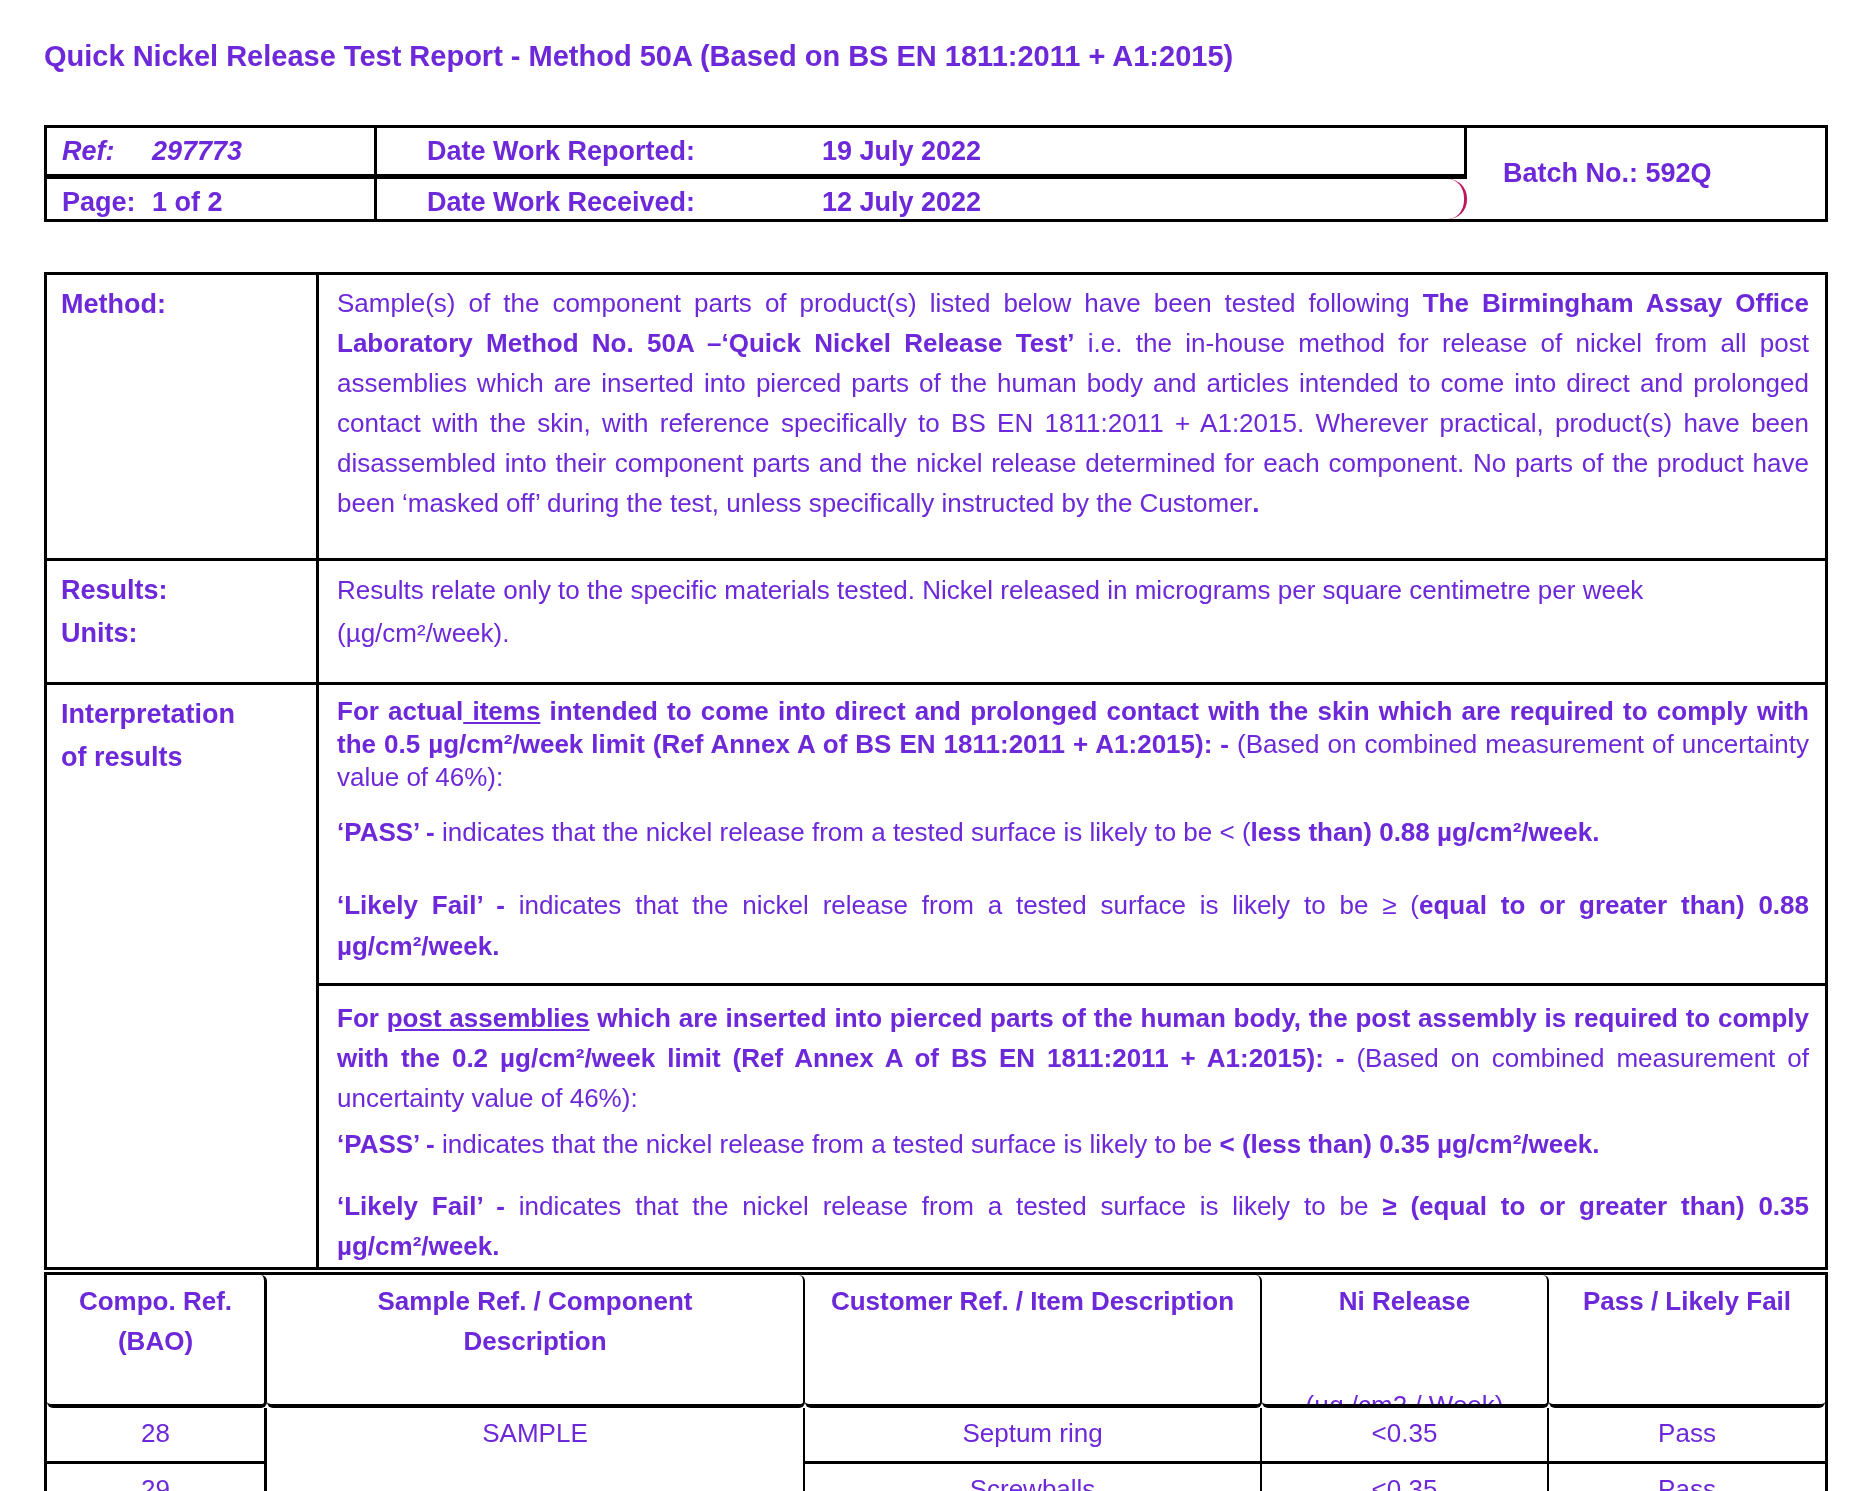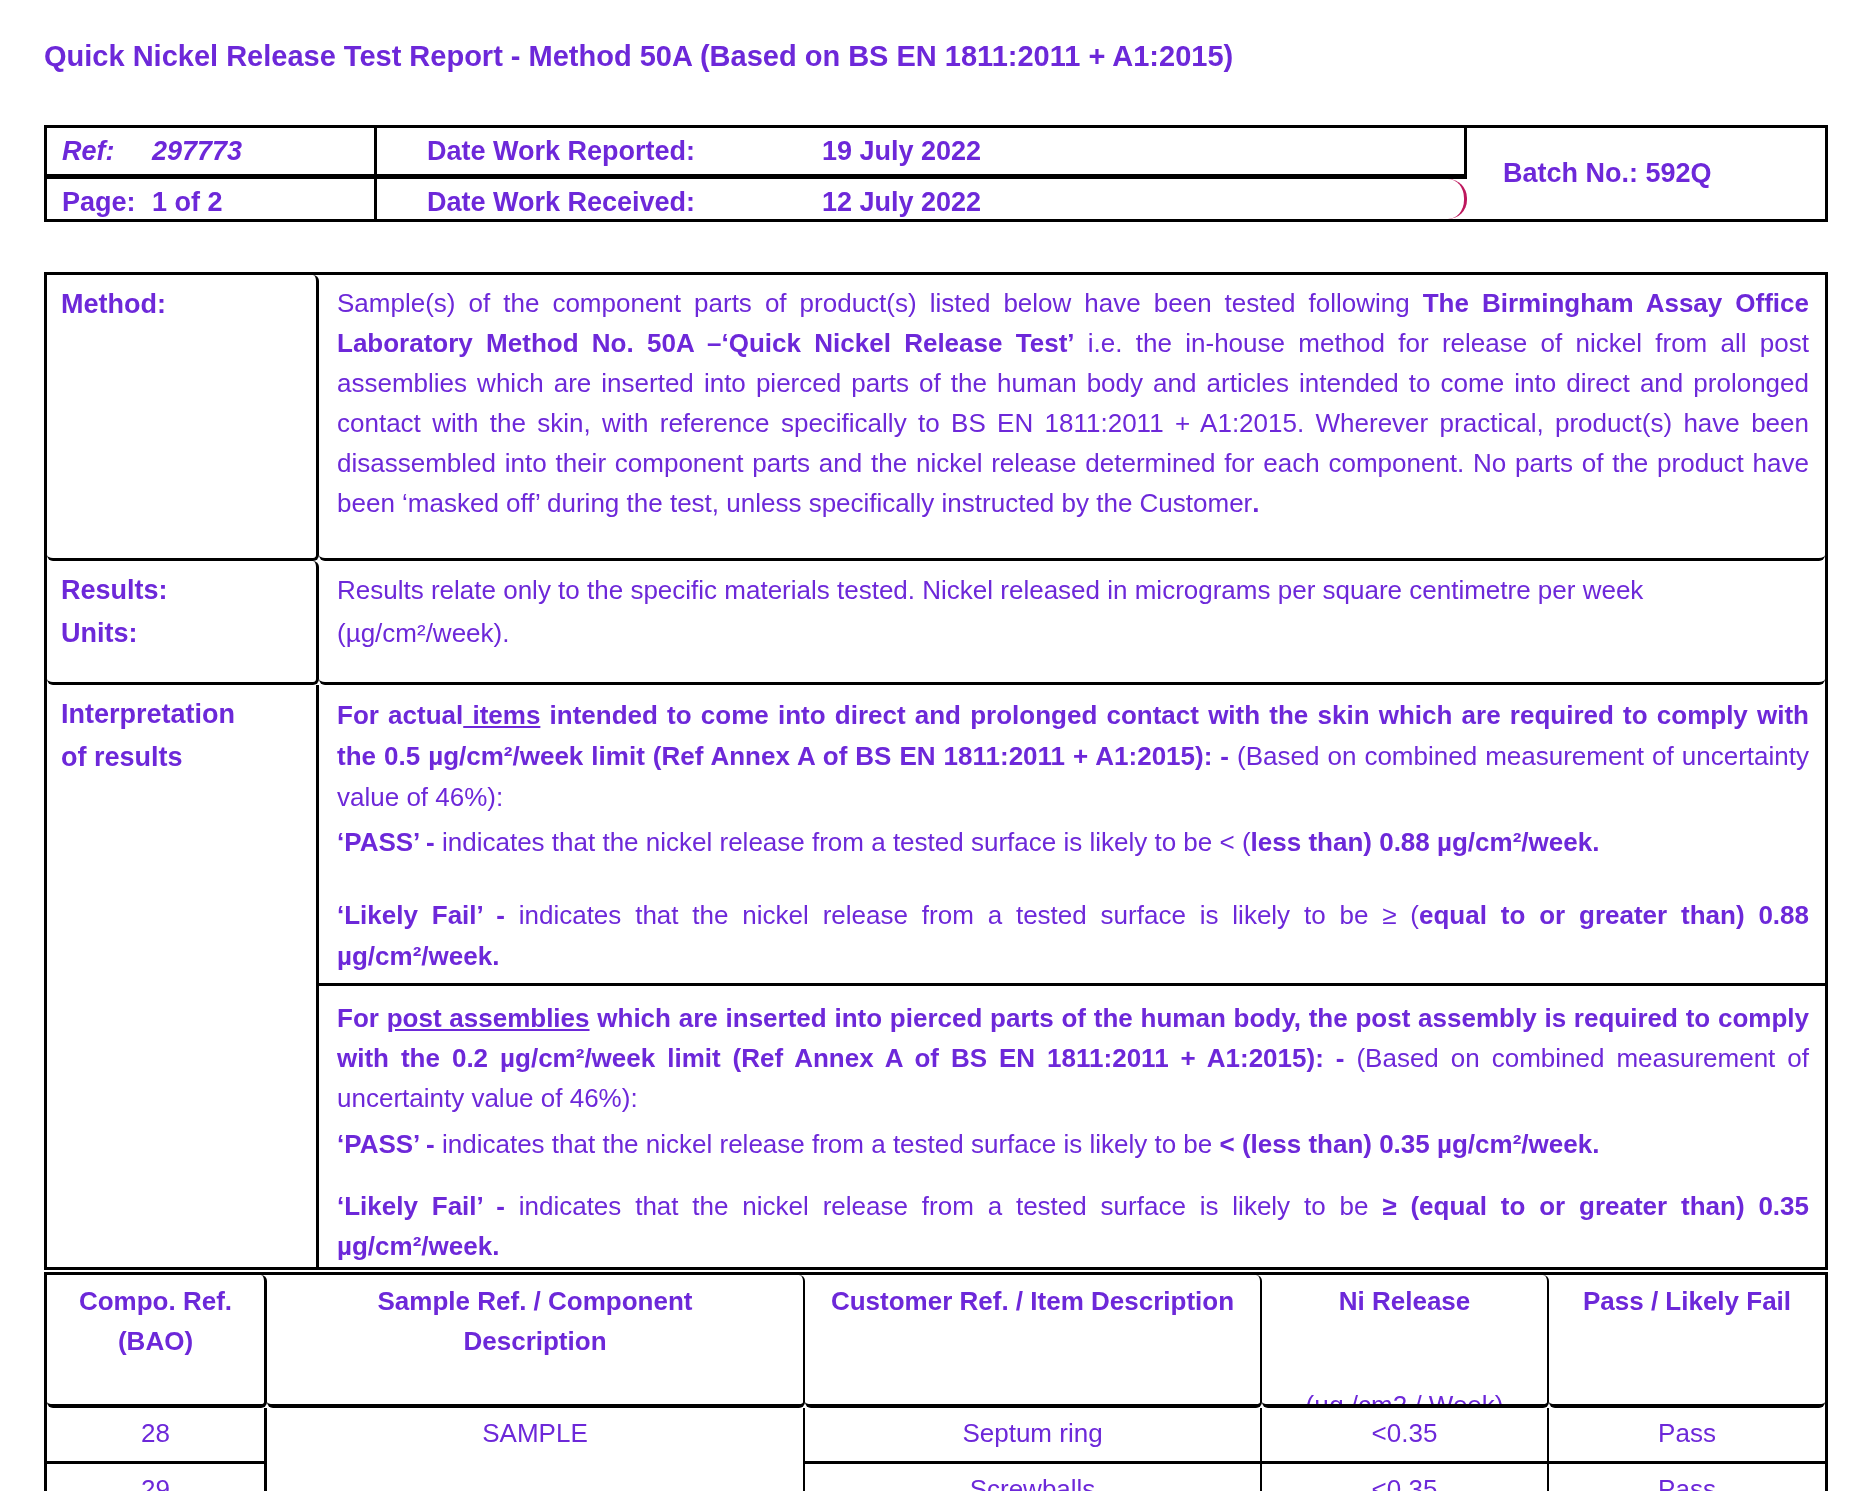--- a/index.html
+++ b/index.html
@@ -24,29 +24,29 @@
   .h-batch { grid-column:3; grid-row:1 / 3; display:flex; align-items:center; padding-left:36px; font-weight:bold; font-size:27px; }
   .h-cell { padding:8px 0 0 15px; font-size:27px; font-weight:bold; white-space:nowrap; }
   .h-cell.right { padding-left:20px; }
   .lab-sm { display:inline-block; width:90px; }
   .lab-lg { display:inline-block; width:395px;margin-left:30px; }
 
   
   .main-tbl { left:44px; top:272px; width:1784px; height:998px;
     grid-template-columns:272px 1506px; grid-template-rows:286px 124px auto; }
   .lbl { border-right:3px solid #000; font-weight:bold; font-size:27px; padding:8px 8px 0 14px; line-height:43px; }
-  .bb3 { border-bottom:3px solid #000;border-radius:6px; }
+  .bb3 { border-bottom:3px solid #000; }
   .body-txt { font-size:26px; }
   .method-content { padding:8px 16px 0 18px; text-align:justify; line-height:40px; }
   .results-content { padding:8px 26px 0 18px; line-height:43px; }
   .interp-content { padding:0; }
   .sub1 { height:301px; box-sizing:border-box; border-bottom:3px solid #000; padding:10px 16px 0 18px; overflow:hidden; }
   .sub2 { height:284px; box-sizing:border-box; padding:12px 16px 0 18px; overflow:hidden; }
   .sub1 p, .sub2 p { margin:0; text-align:justify; }
-  .sub1 .intro { line-height:41px; margin-bottom:4px; }
+  .sub1 .intro { line-height:33px; margin-bottom:18px; }
   .sub1 .p-pass { line-height:41px; margin-bottom:32px; }
   .sub1 .p-fail { line-height:41px; }
   .sub2 .intro { line-height:40px; margin-bottom:6px; }
   .sub2 .p-pass { line-height:40px; margin-bottom:22px; }
   .sub2 .p-fail { line-height:40px; }
   .b { font-weight:bold; }
   .u { font-weight:bold; text-decoration:underline; }
 
   
   .res-tbl { left:44px; top:1272px; width:1784px; height:260px;

